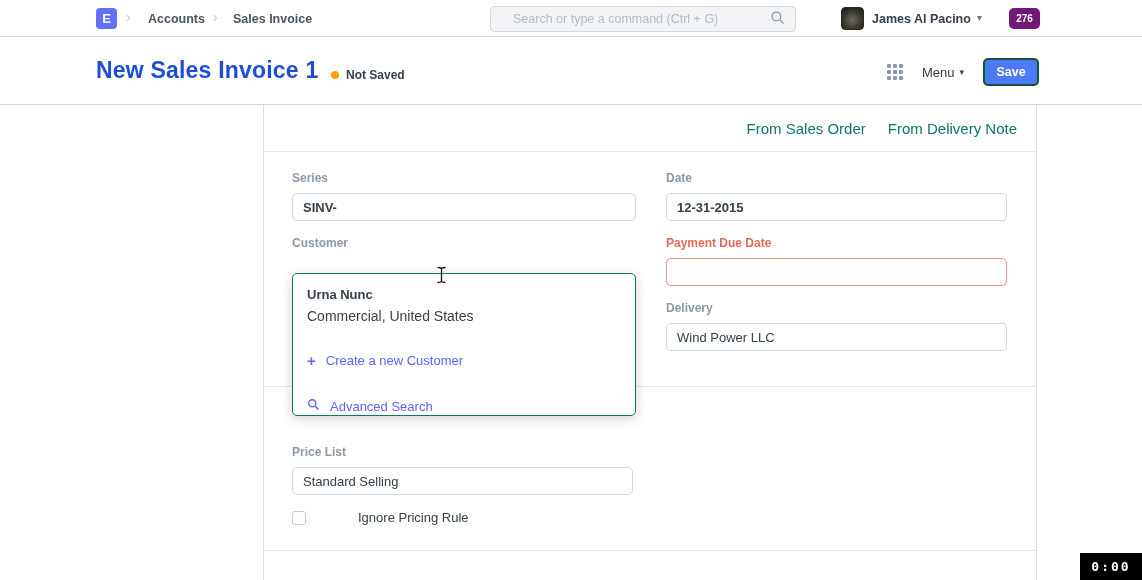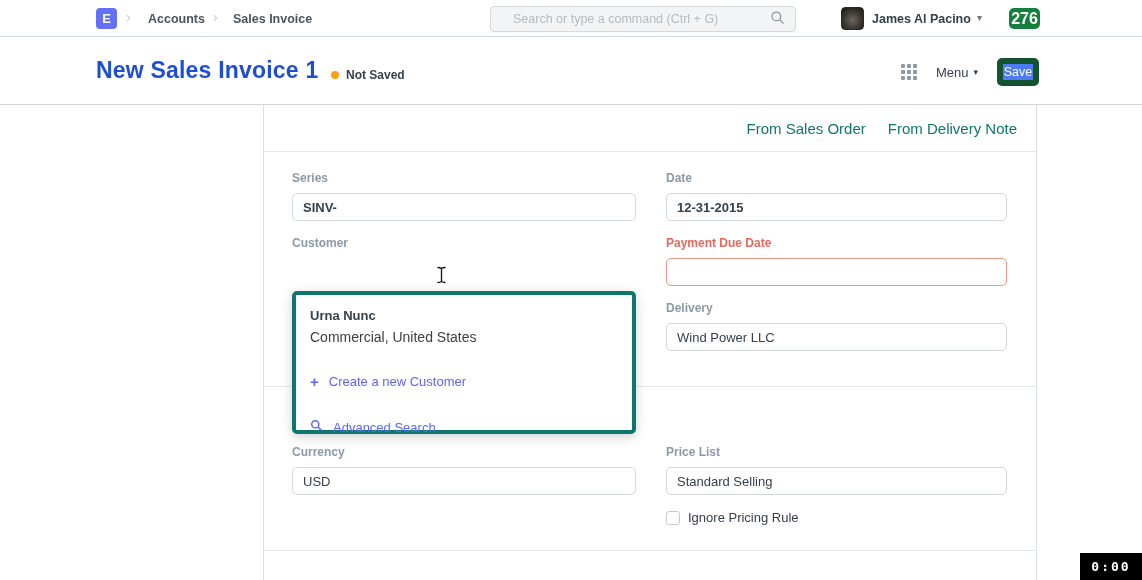--- a/index.html
+++ b/index.html
@@ -38,41 +38,41 @@
   .search-glyph { position:absolute; left:770px; top:10px; }
   .avatar {
     position:absolute; left:841px; top:7px; width:23px; height:23px; border-radius:4px;
     background:radial-gradient(circle at 50% 58%, #6e675f 0%, #3a362f 55%, #191715 100%);
     border:1px solid #2a2a2a;
   }
   .user-name { position:absolute; left:872px; top:12px; font-size:12.5px; font-weight:700; color:#36414c; }
   .user-caret { position:absolute; left:977px; top:12px; font-size:10px; color:#6c7680; }
   .notif-badge {
     position:absolute; left:1009px; top:8px; width:31px; height:21px;
-    background:#15803d; border-radius:5px; color:#fff; font-size:16px; font-weight:700;
+    background:#701a75; border-radius:5px; color:#fff; font-size:10px; font-weight:700;
     display:flex; align-items:center; justify-content:center;
   }
 
   
   .page-head {
     position:absolute; left:0; top:37px; width:1142px; height:68px;
     background:#fff; border-bottom:1px solid #d1d8dd; z-index:20;
   }
   .page-title { position:absolute; left:96px; top:20px; font-size:23px; font-weight:700; color:#1d4ed8; letter-spacing:.2px; }
   .indicator { position:absolute; left:331px; top:31px; display:flex; align-items:center; gap:7px; }
   .indicator-dot { width:8px; height:8px; border-radius:50%; background:#ffa00a; }
   .indicator-text { font-size:12px; font-weight:700; color:#36414c; }
   .head-actions { position:absolute; right:103px; top:21px; display:flex; align-items:center; gap:19px; }
   .grid-icon { display:grid; grid-template-columns:repeat(3,4px); grid-template-rows:repeat(3,4px); gap:2px; }
   .grid-icon i { background:#8d99a6; border-radius:1px; }
   .menu-btn { font-size:13px; color:#36414c; display:flex; align-items:center; gap:5px; cursor:pointer; }
   .menu-caret { font-size:9px; color:#36414c; }
   .save-btn {
-    width:42px; height:28px; background:#4d7af7; border:6px solid #14532d; border-radius:5px;
-    color:#fff; font-size:12.5px; font-weight:400; display:flex; align-items:center; justify-content:center;
+    width:56px; height:28px; background:#4d7af7; border:2px solid #14532d; border-radius:5px;
+    color:#fff; font-size:12.5px; font-weight:700; display:flex; align-items:center; justify-content:center;
     cursor:pointer;
   }
 
   
   .card {
     position:absolute; left:263px; top:105px; width:774px; height:475px;
     border-left:1px solid #d9dfe4; border-right:1px solid #d9dfe4; background:#fff;
   }
   .actions-row {
     height:47px; border-bottom:1px solid #e4e8eb;
@@ -96,27 +96,27 @@
   .input-wrap { position:relative; }
   .link-glyph { position:absolute; right:9px; top:7px; }
   .text-caret { position:absolute; left:27px; top:6px; width:1px; height:16px; background:#000; }
 
   .section2 { padding-top:58px; padding-bottom:25px; }
   .checkbox-row { display:flex; align-items:center; gap:8px; margin-top:0; }
   .cb {
     width:14px; height:14px; appearance:none; -webkit-appearance:none;
     border:1px solid #c3cbd1; border-radius:3px; background:#fff; cursor:pointer;
   }
-  .cb-label { font-size:13px; color:#36414c; }
+  .cb-label { font-size:13px; color:#36414c;margin-left:44px; }
   .section3 { border-bottom:none; padding-top:30px; }
 
   
   .dropdown {
-    position:absolute; left:28px; top:186px; width:344px; height:143px;
-    background:#fff; border:4px solid #0f766e; border-radius:5px;
+    position:absolute; left:28px; top:168px; width:344px; height:143px;
+    background:#fff; border:1px solid #0f766e; border-radius:5px;
     box-shadow:0 3px 12px rgba(0,0,0,0.18); z-index:15; padding:13px 14px;
   }
   .dd-title { font-size:13px; font-weight:700; color:#36414c; }
   .dd-sub { font-size:14px; color:#404040; margin-top:6px; }
   .dd-item { display:flex; align-items:center; gap:10px; margin-top:29px; cursor:pointer; }
   .dd-item-label { font-size:13px; color:#5e64ff; }
   .dd-plus { color:#5e64ff; font-size:15px; font-weight:700; line-height:13px; }
 
   
   .ibeam { position:absolute; left:436px; top:266px; z-index:40; }
@@ -203,26 +203,20 @@
         <input class="text-input danger" type="text" value="" style="">
       </div>
       <div class="field">
         <label class="field-label">Delivery</label>
         <input class="text-input" type="text" value="Wind Power LLC" style="">
       </div>
     </div>
   </div>
 
   <div class="section section2">
-    <div class="col">
-      <div class="field">
-        <label class="field-label">Currency</label>
-        <input class="text-input" type="text" value="USD" style="">
-      </div>
-    </div>
     <div class="col right">
       <div class="field">
         <label class="field-label">Price List</label>
         <input class="text-input" type="text" value="Standard Selling" style="">
       </div>
       <div class="checkbox-row">
         <input type="checkbox" class="cb" style="">
         <span class="cb-label">Ignore Pricing Rule</span>
       </div>
     </div>

